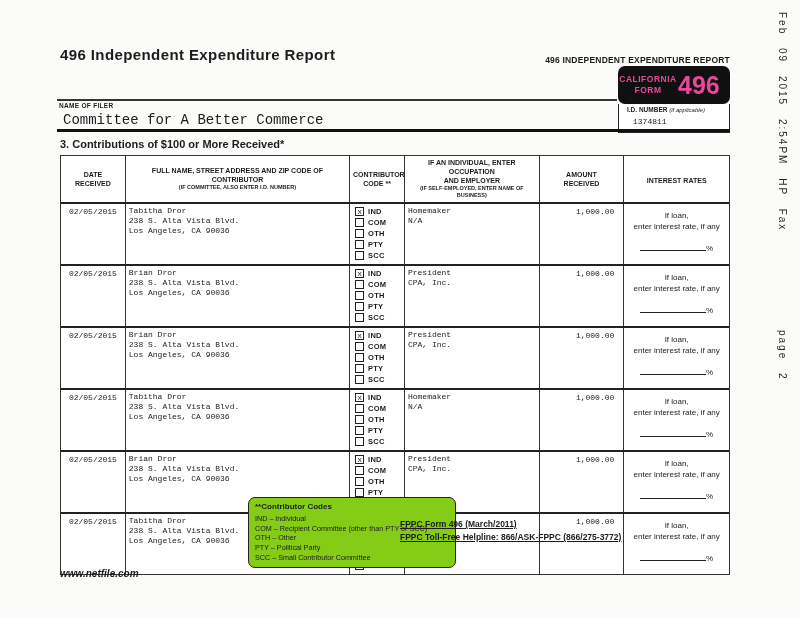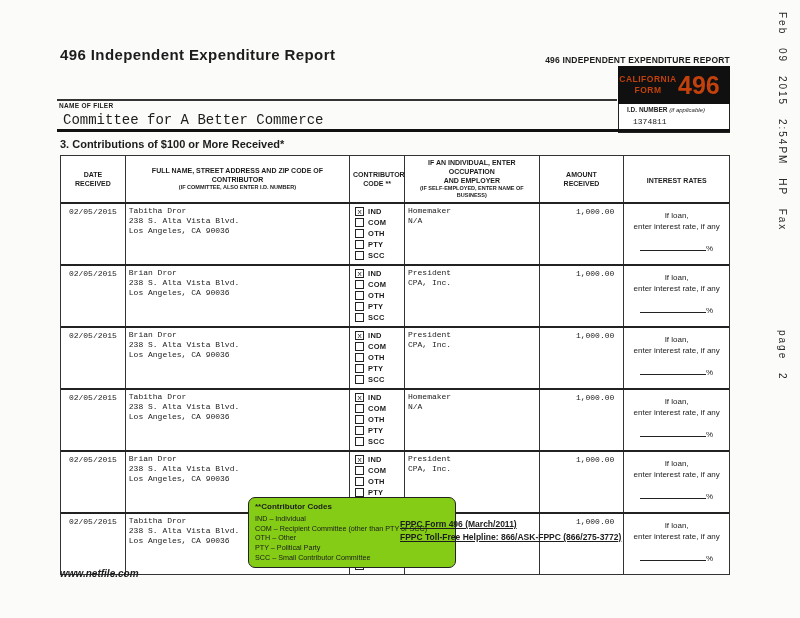--- a/index.html
+++ b/index.html
@@ -12,21 +12,21 @@
               font-family:"Liberation Sans", sans-serif; font-size:10px; color:#2a2a2a;
               letter-spacing:2px; word-spacing:8px; }
   .fax-stamp { right:12px; top:12px; }
   .fax-page  { right:12px; top:330px; }
 
   
   .doc-title { position:absolute; left:60px; top:46px; font-size:15px; font-weight:bold; letter-spacing:.4px; }
   .small-title { position:absolute; right:70px; top:55px; width:300px; text-align:right;
                  font-size:8.5px; font-weight:bold; letter-spacing:.2px; }
   .form-box { position:absolute; left:618px; top:66px; width:112px; height:38px;
-              background:#101010; color:#c2410c; display:flex; align-items:center; }
+              background:#101010; color:#ec4899; display:flex; align-items:center;border-radius:7px; }
   .form-box .ca { flex:1; text-align:center; font-size:8.5px; font-weight:bold; line-height:1.25; letter-spacing:.5px; }
   .form-box .num { width:52px; font-size:25px; font-weight:bold; text-align:left; }
   .id-box { position:absolute; left:618px; top:104px; width:112px; height:29px;
             background:#fff; border:1px solid #222; border-top:none; padding:2px 8px; }
   .id-box .lbl { font-size:6.5px; font-weight:bold; }
   .id-box .lbl i { font-weight:normal; font-size:6px; }
   .id-box .val { font-family:"Liberation Mono", monospace; font-size:8px; margin-top:4px; padding-left:6px; }
 
   .filer-block { position:absolute; left:57px; top:99px; width:560px; border-top:2px solid #333; padding:1px 2px; }
   .filer-block .lbl { font-size:6.5px; font-weight:bold; letter-spacing:.3px; }

